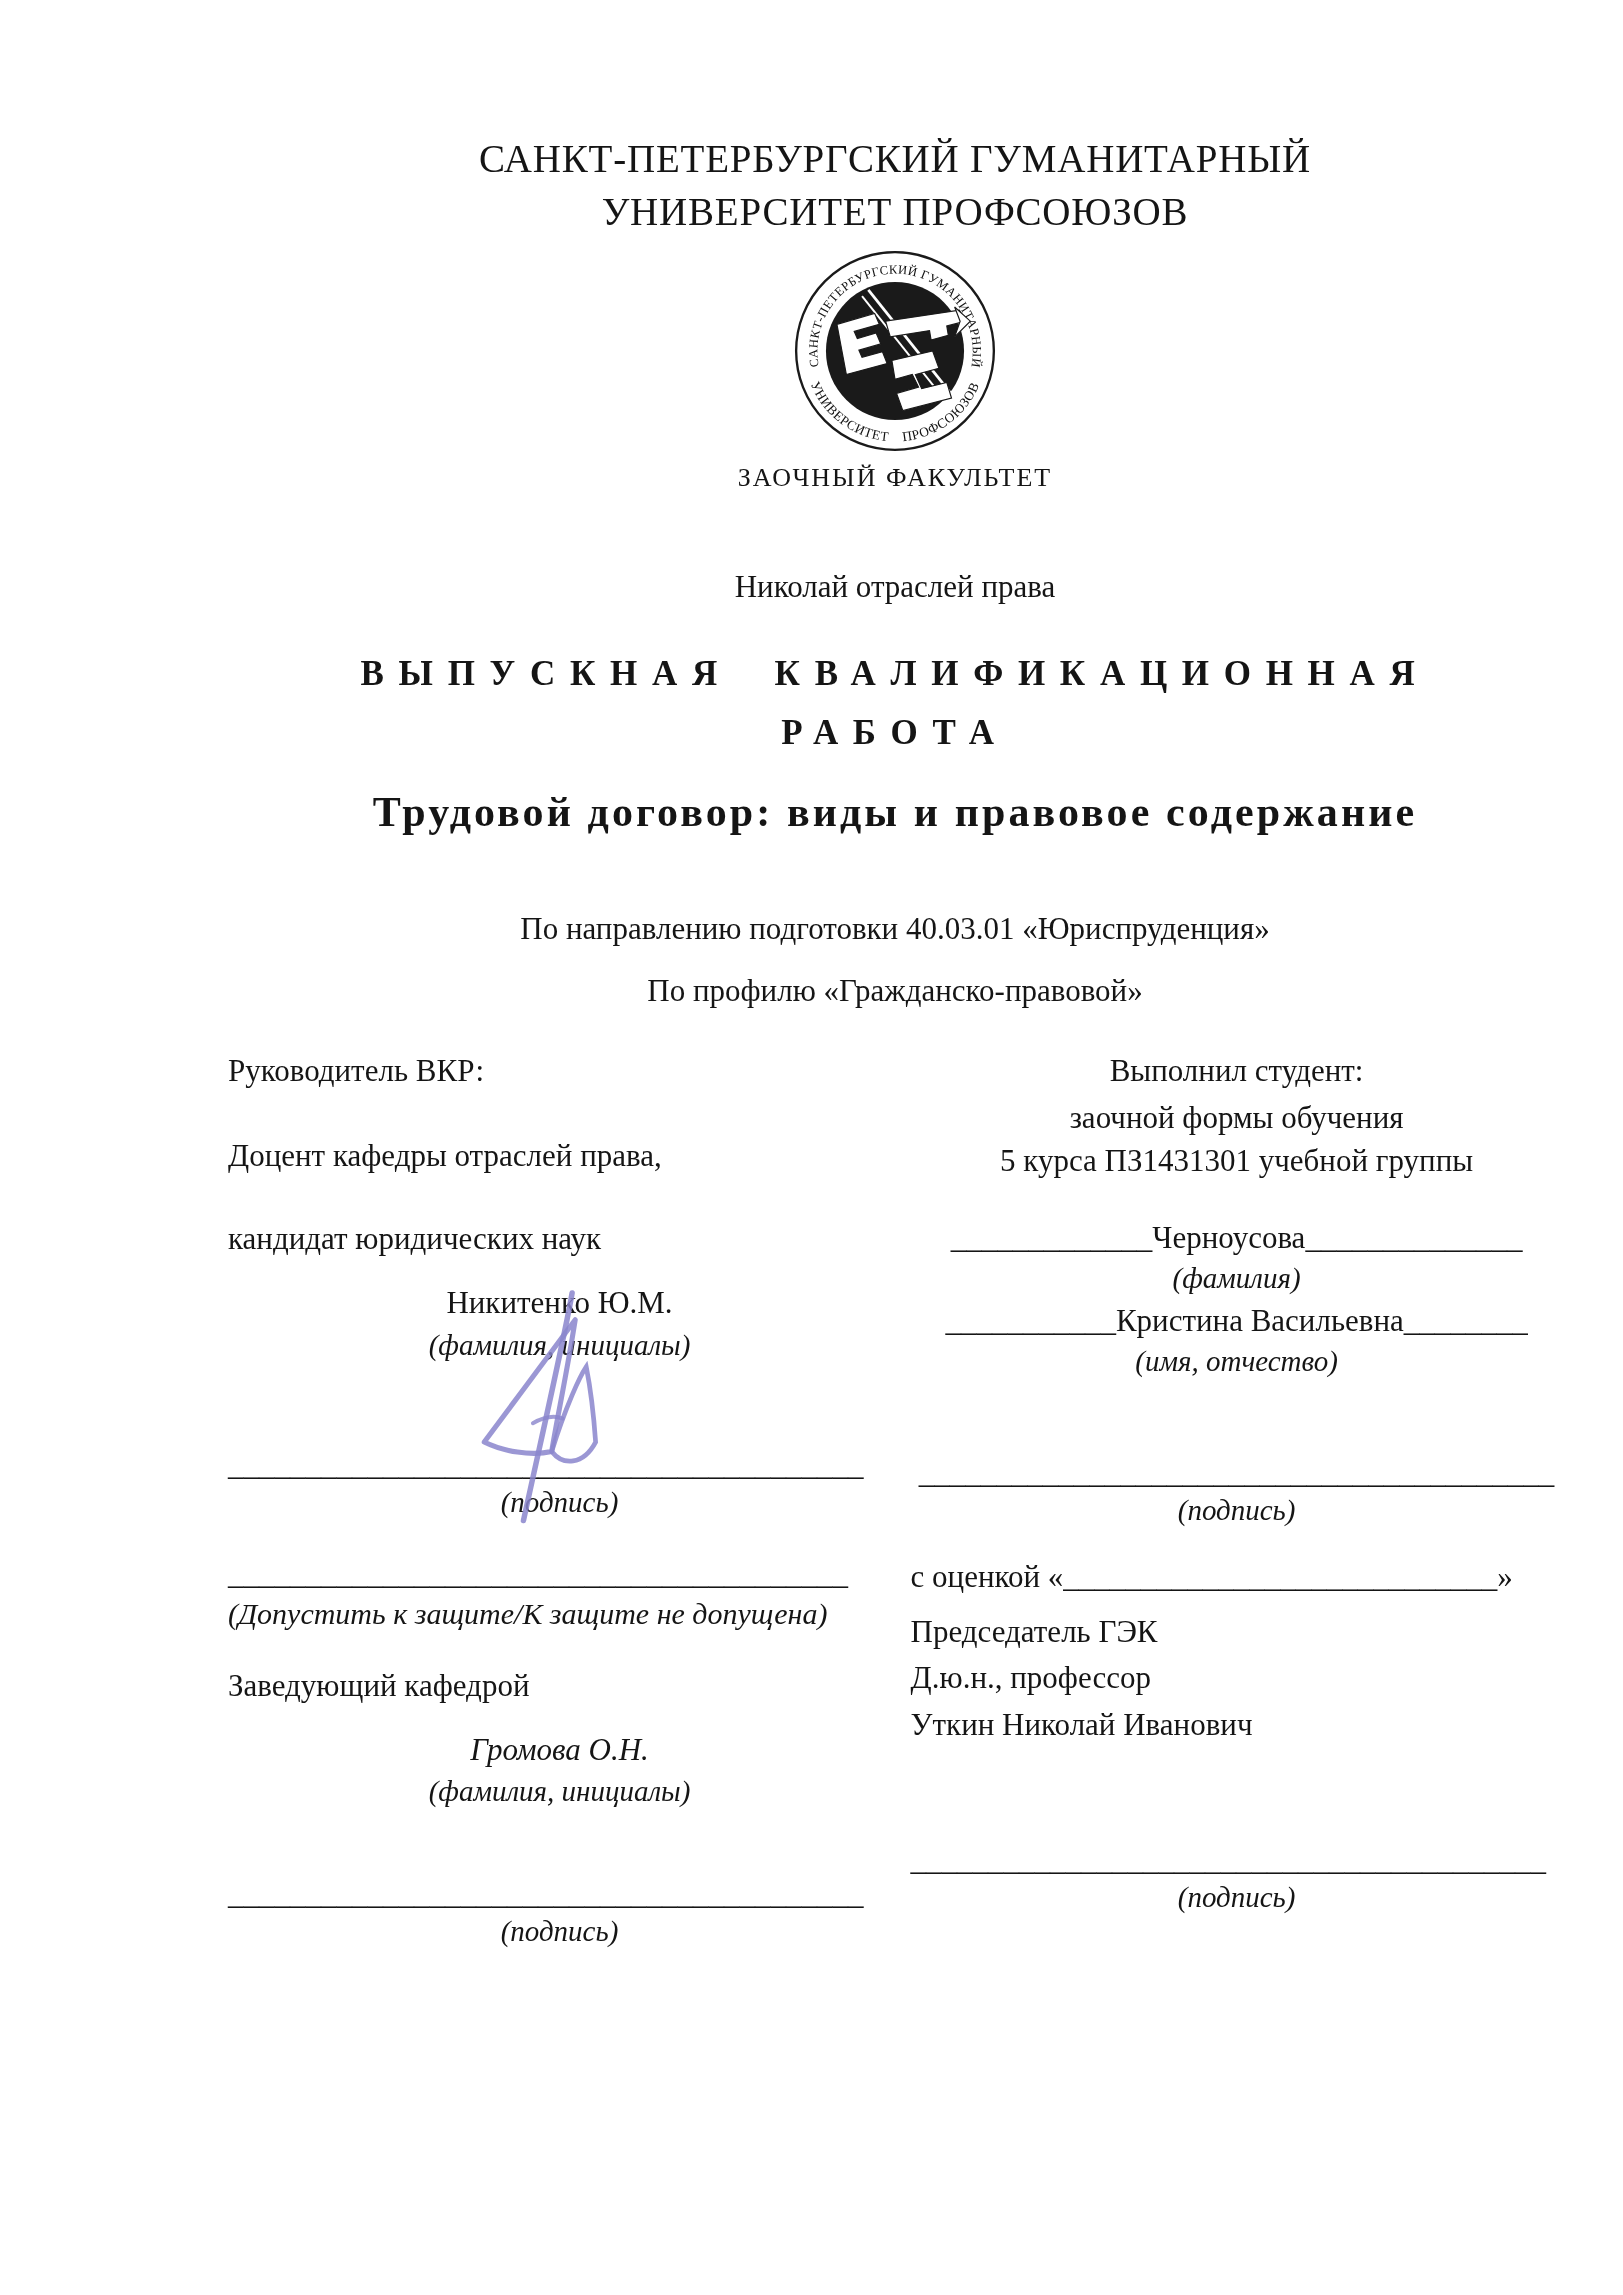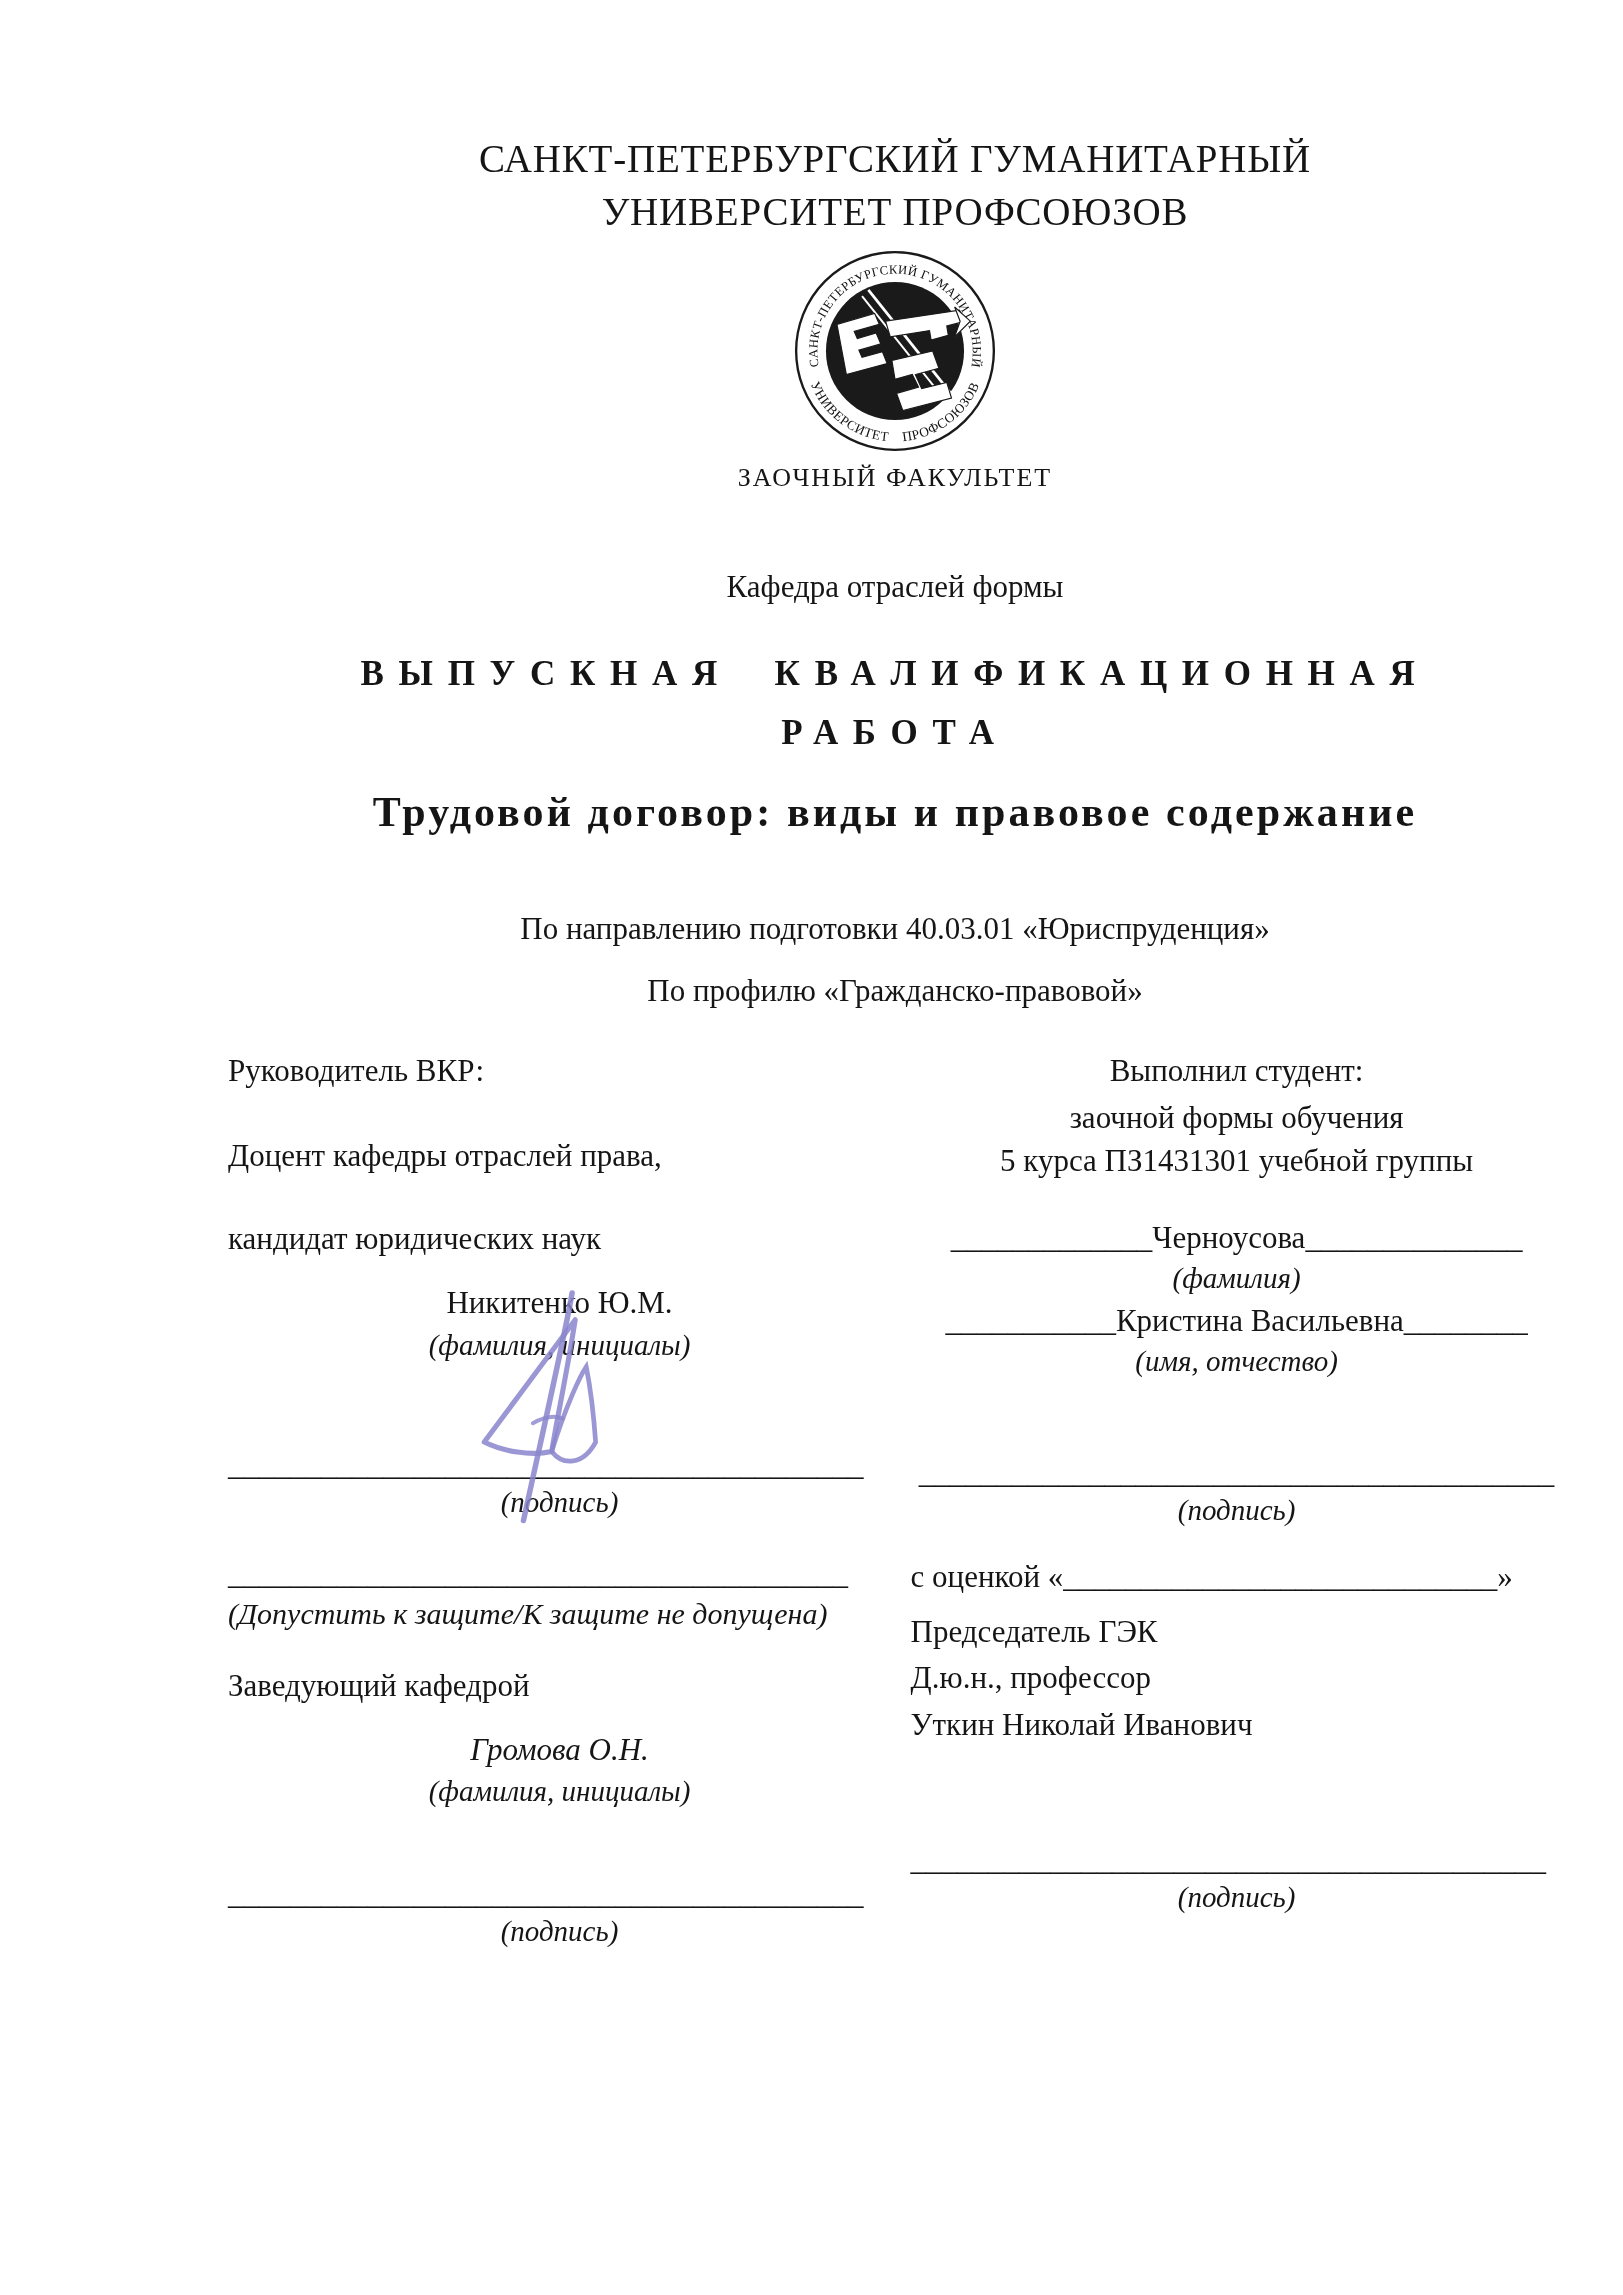--- a/index.html
+++ b/index.html
@@ -87,21 +87,21 @@
         <path d="M56 96 L104 82 L110 96 L78 105 L82 114 L106 107 L112 121 L84 129 L88 138 L114 131 L120 146 L68 160 Z" fill="#ffffff" stroke="#1a1a1a" stroke-width="1.5"></path>
         <path d="M118 92 L212 78 L220 92 L196 98 L198 110 L176 116 L174 104 L124 112 Z" fill="#ffffff" stroke="#1a1a1a" stroke-width="1.5"></path>
         <path d="M206 74 L226 92 L206 112 L213 92 Z" fill="#ffffff" stroke="#1a1a1a" stroke-width="1.5"></path>
         <path d="M126 142 L178 130 L186 152 L156 160 L164 178 L196 170 L202 190 L140 206 L132 184 L160 176 L152 160 L130 166 Z" fill="#ffffff" stroke="#1a1a1a" stroke-width="1.5"></path>
       </g>
     </svg>
   </div>
 
   <div class="faculty">ЗАОЧНЫЙ ФАКУЛЬТЕТ</div>
 
-  <div class="dept">Кафедра отраслей формы</div>
+  <div class="dept">Николай отраслей права</div>
 
   <div class="worktype">
     <div>ВЫПУСКНАЯ КВАЛИФИКАЦИОННАЯ</div>
     <div>РАБОТА</div>
   </div>
 
   <div class="title">Трудовой договор: виды и правовое содержание</div>
 
   <div class="direction">По направлению подготовки 40.03.01 «Юриспруденция»</div>
   <div class="profile">По профилю «Гражданско-правовой»</div>

